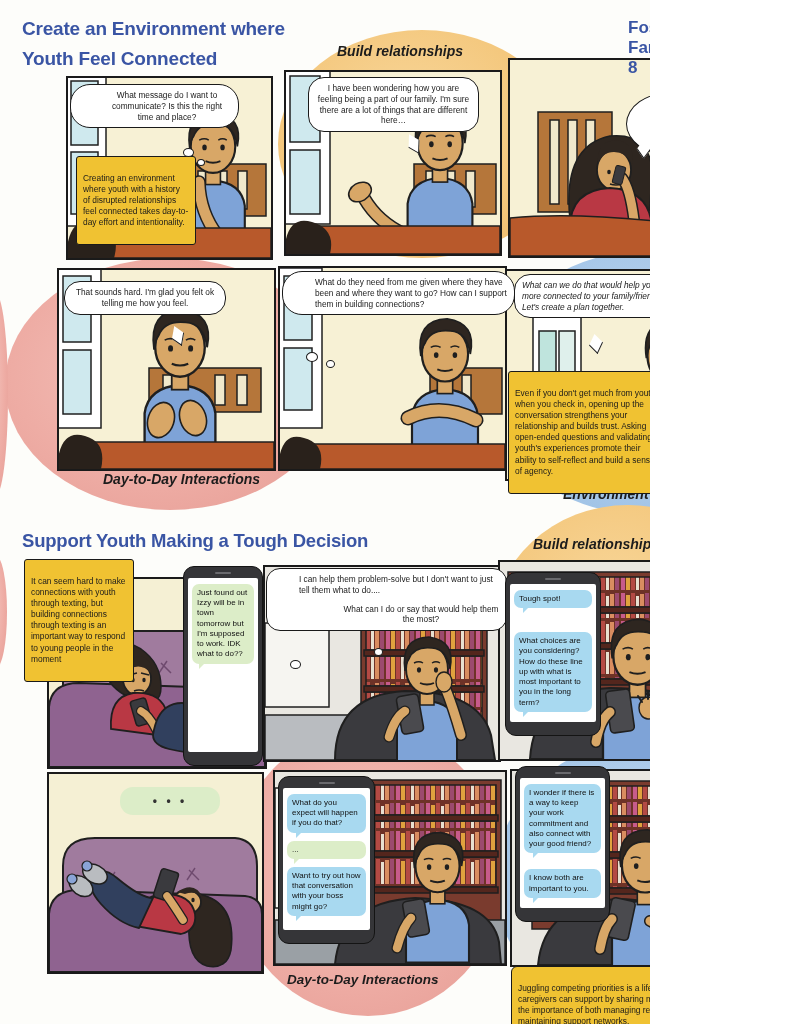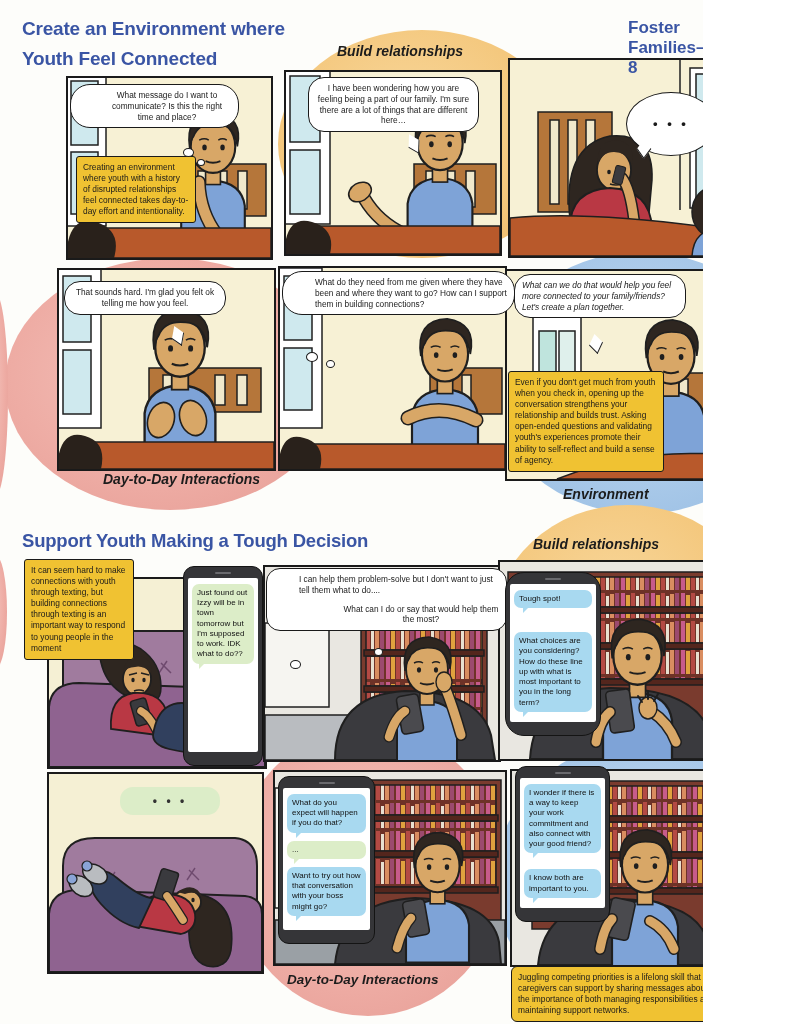--- a/index.html
+++ b/index.html
@@ -1,16 +1,16 @@
 <!DOCTYPE html>
 <html><head>
 <meta charset="utf-8">
 <style>
   html,body{margin:0;padding:0;background:#ffffff;}
-  .page{position:relative;width:703px;height:1024px;background:#fdfdfa;overflow:hidden;
+  .page{position:relative;width:650px;height:1024px;background:#fdfdfa;overflow:hidden;
         font-family:"Liberation Sans",sans-serif;color:#1a1a1a;}
   
   .blob{position:absolute;border-radius:50%;z-index:0;}
   .blob.orange{background:radial-gradient(ellipse at 45% 40%, #f8d79b 0%, #f4c87e 55%, #eeb869 100%);}
   .blob.pink{background:radial-gradient(ellipse at 45% 45%, #f3c1ba 0%, #eeaca4 55%, #e59c94 100%);}
   .blob.blue{background:radial-gradient(ellipse at 50% 45%, #c2d9ef 0%, #a9c9e9 55%, #95bbe2 100%);}
   
   .h-title{position:absolute;font-weight:bold;font-size:19px;line-height:30px;color:#3a55a4;
            letter-spacing:-0.2px;z-index:2;}
   .corner{position:absolute;font-weight:bold;font-size:17px;color:#3a55a4;z-index:2;}
@@ -19,21 +19,21 @@
   .panel{position:absolute;border:2px solid #1a1a1a;background:#f7f1d5;z-index:1;overflow:hidden;}
   .panel svg{display:block;width:100%;height:100%;}
   
   .bubble{position:absolute;background:#fff;border:1.5px solid #1a1a1a;border-radius:16px;
           padding:5px 7px;font-size:8.3px;line-height:1.3;text-align:center;z-index:4;}
   .thought{border-radius:20px;padding-left:32px;}
   .tail{position:absolute;width:11px;height:11px;background:#fff;z-index:5;
         border-right:1.5px solid #1a1a1a;border-bottom:1.5px solid #1a1a1a;}
   .tdot{position:absolute;background:#fff;border:1.5px solid #1a1a1a;border-radius:50%;z-index:5;}
   .dots{display:flex;align-items:center;justify-content:center;font-weight:bold;font-size:13px;letter-spacing:3px;}
-  .note{position:absolute;background:#f0c232;border:1.5px solid #1a1a1a;padding:5px 6px;
+  .note{position:absolute;background:#f0c232;border:1.5px solid #1a1a1a;padding:16px 6px;
         font-size:8.4px;line-height:1.32;z-index:4;border-radius:3px;}
   .greenbar{position:absolute;background:#dcedc8;border-radius:13px;z-index:4;
             display:flex;align-items:center;justify-content:center;font-weight:bold;font-size:12px;letter-spacing:3px;color:#333;}
   
   .phone{position:absolute;background:#353538;border:1.5px solid #141414;border-radius:11px;
          padding:11px 4px 13px 4px;z-index:4;box-sizing:border-box;}
   .phone:before{content:"";position:absolute;top:5px;left:50%;width:16px;height:2px;margin-left:-8px;
                 background:#6a6a6e;border-radius:2px;}
   .screen{background:#fff;width:100%;height:100%;border-radius:2px;padding:6px 4px;box-sizing:border-box;overflow:hidden;}
   .msg{position:relative;font-size:8px;line-height:1.28;padding:4px 5px;border-radius:7px;margin-bottom:8px;color:#111;}
@@ -408,21 +408,21 @@
   </div>
 
   <div class="bubble thought" style="left:266px;top:568px;width:200px;text-align:left;border-radius:14px;">
     <div>I can help them problem-solve but I don't want to just tell them what to do....</div>
     <div style="height:8px;"></div>
     <div style="text-align:center;margin-left:44px;">What can I do or say that would help them the most?</div>
   </div>
   <div class="tdot" style="left:290px;top:660px;width:9px;height:7px;"></div>
   <div class="tdot" style="left:374px;top:648px;width:7px;height:6px;"></div>
 
-  <div class="phone" style="left:505px;top:572px;width:96px;height:164px;border-radius:19px;">
+  <div class="phone" style="left:505px;top:572px;width:96px;height:164px;">
     <div class="screen">
       <div class="msg blue">Tough spot!</div>
       <div class="gap"></div>
       <div class="msg blue">What choices are you considering? How do these line up with what is most important to you in the long term?</div>
     </div>
   </div>
 
   <div class="greenbar" style="left:120px;top:787px;width:100px;height:28px;">• • •</div>
 
   <div class="phone" style="left:515px;top:766px;width:95px;height:156px;">

